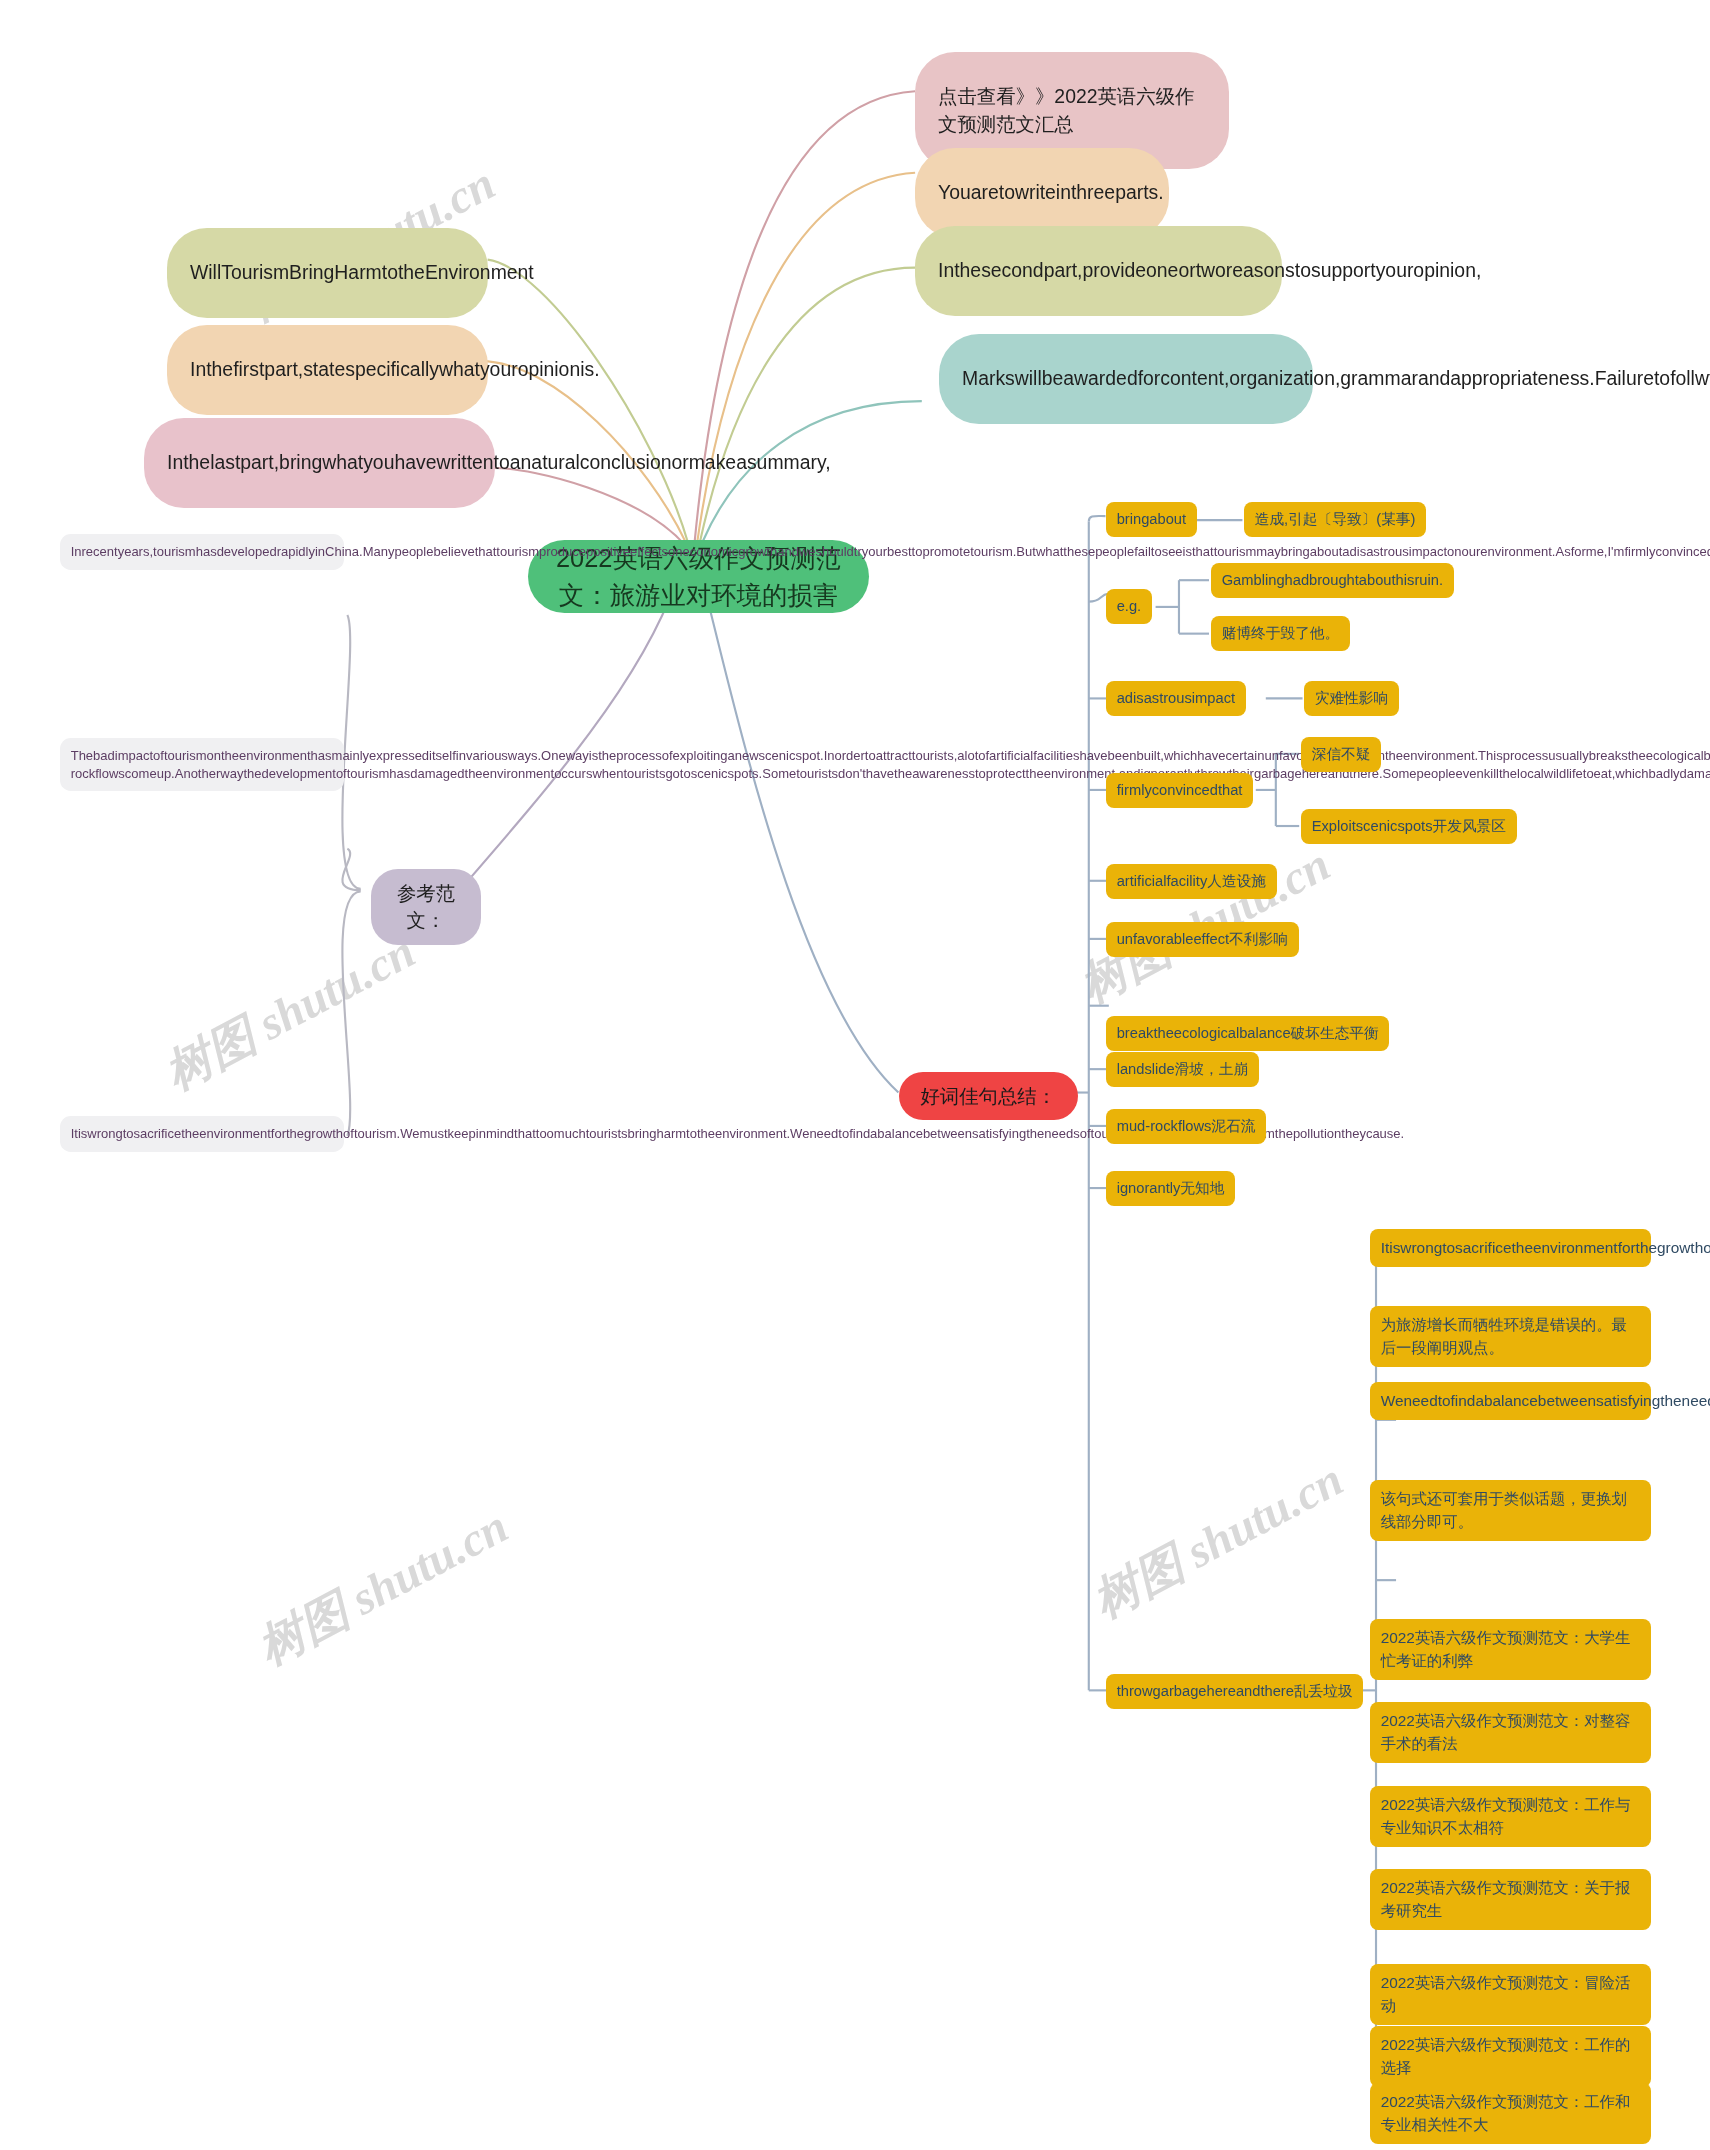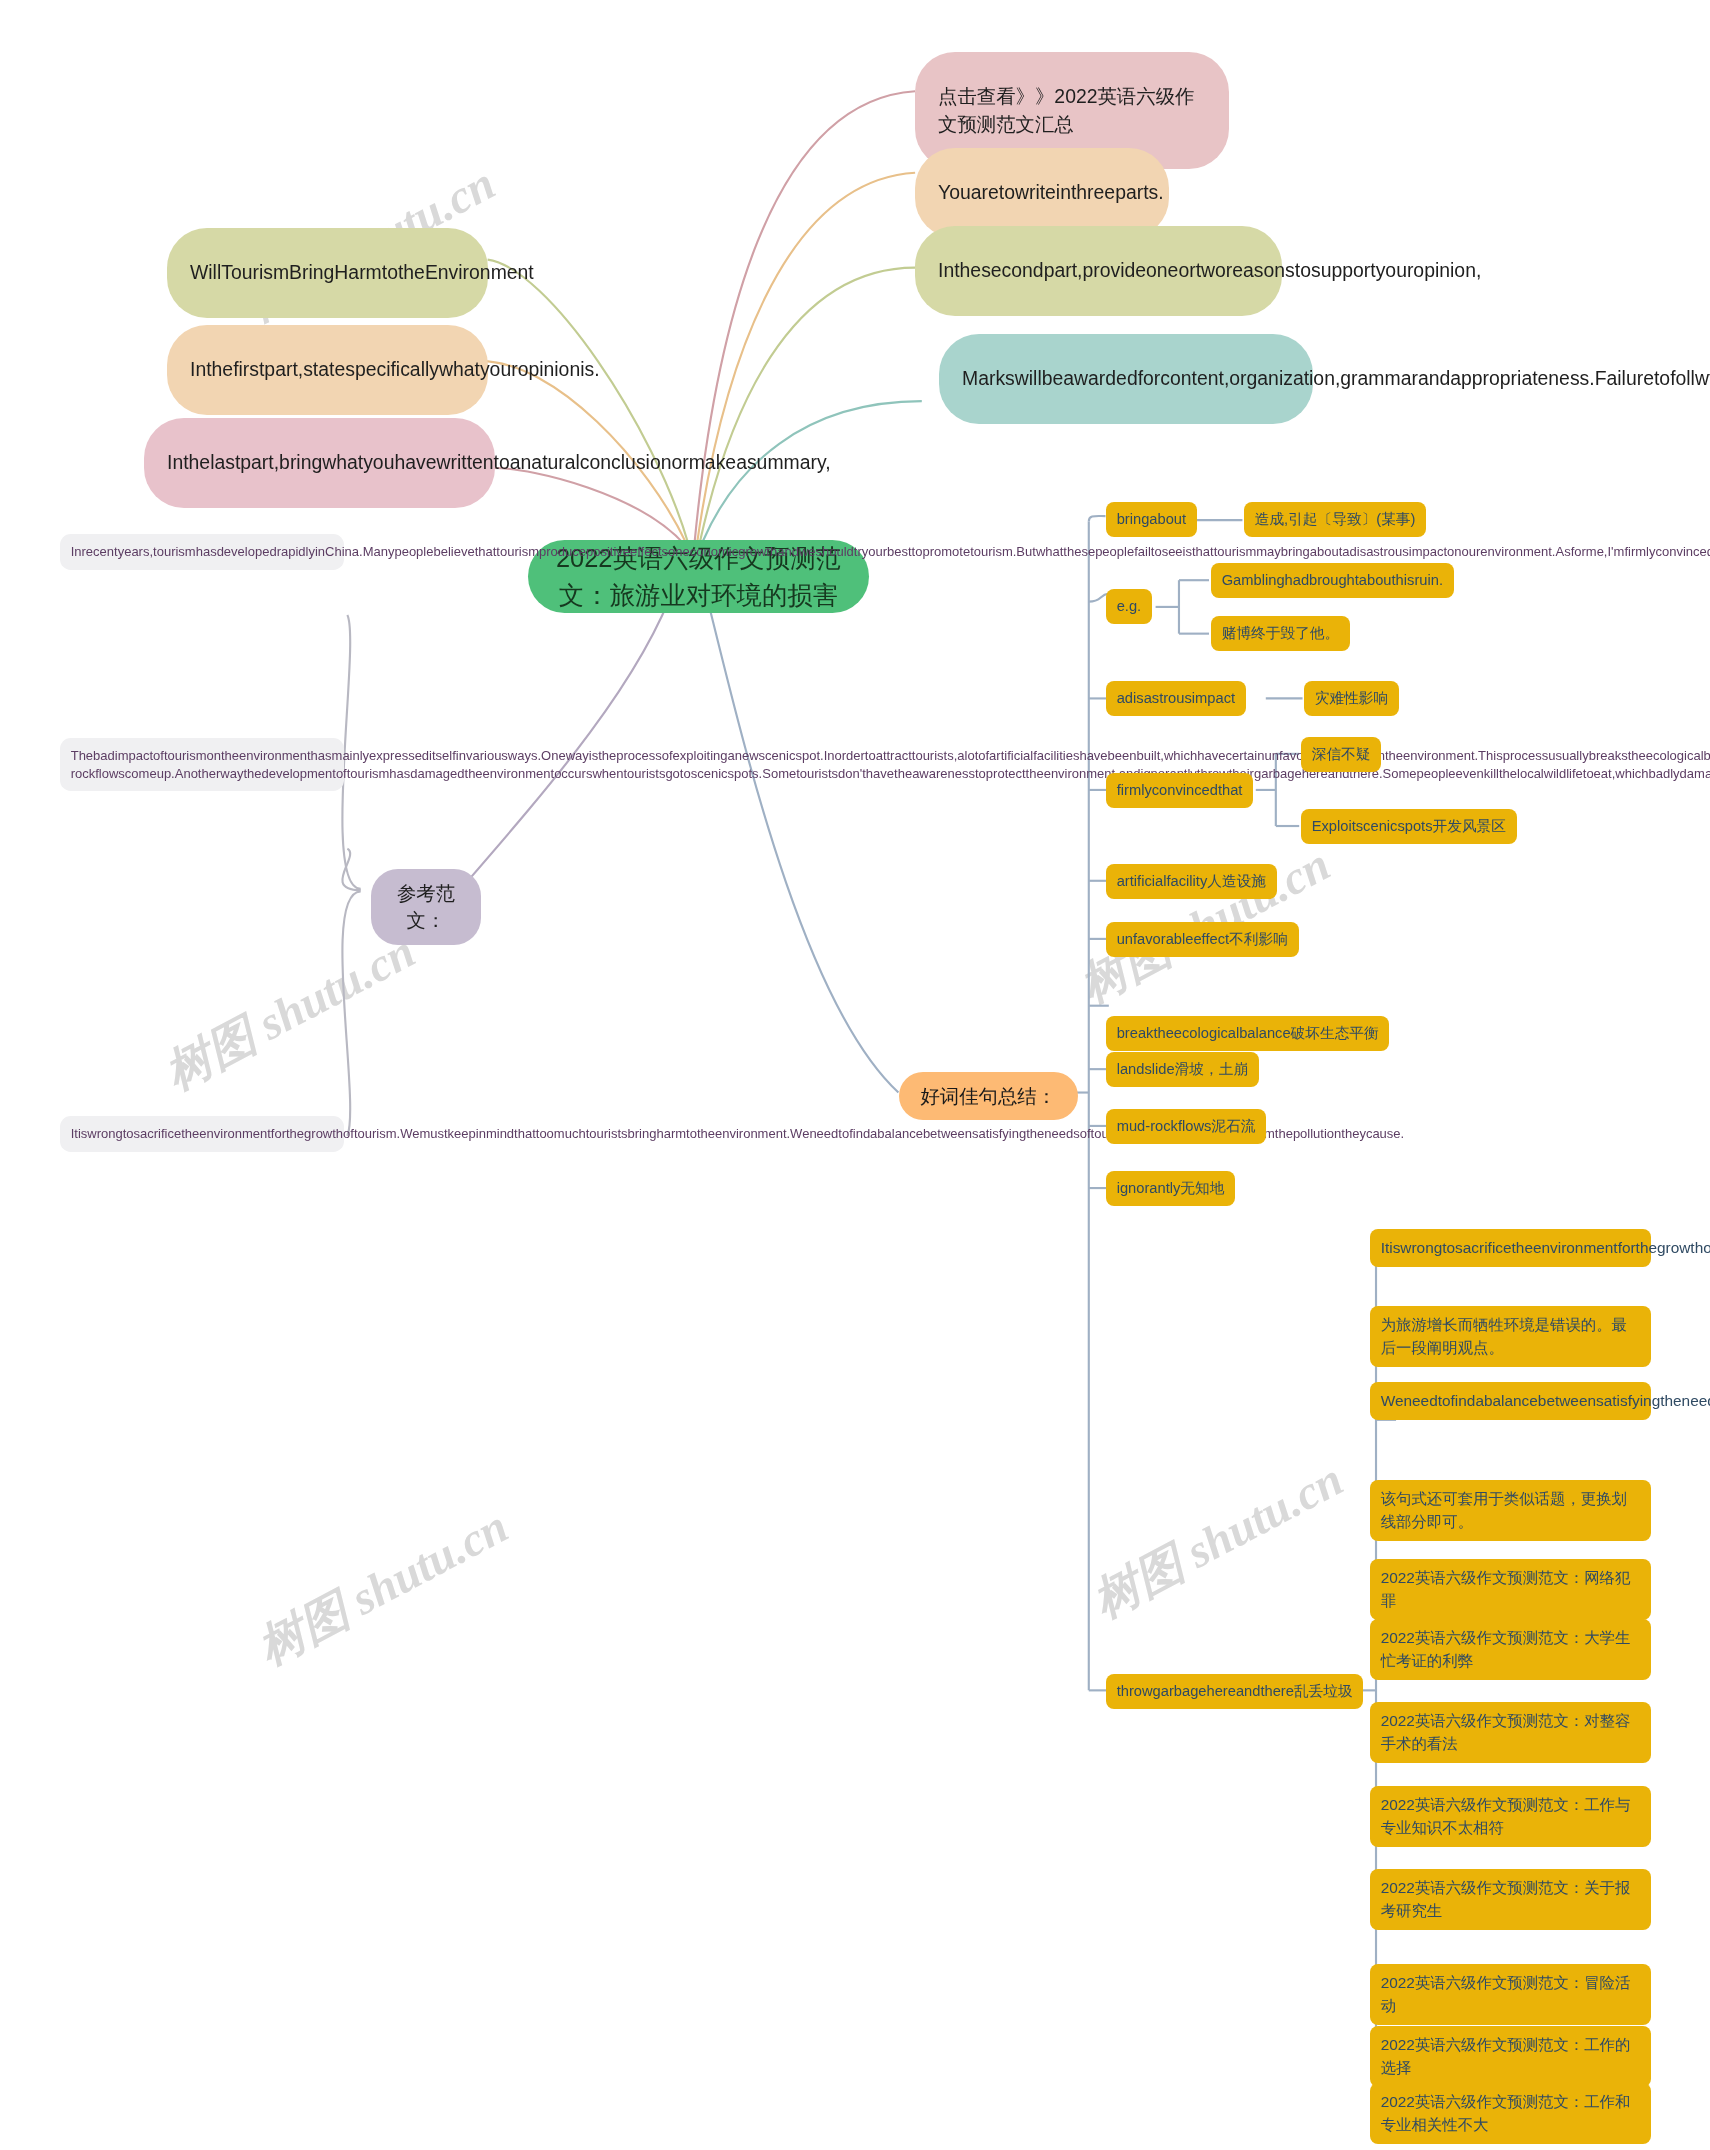--- a/index.html
+++ b/index.html
@@ -27,21 +27,21 @@
   .pill.lilac{background:#c6bcd0;border-radius:27px;padding:10.7px 23px;font-size:19.4px;}
 
   
   .para{background:#f0f0f2;border-radius:10.7px;color:#5c3d63;
         font-size:13px;line-height:1.33;padding:9.4px 10.7px;}
 
   
   .chip{background:#eab308;border-radius:8px;color:#2f4a63;
         font-size:14.7px;line-height:1.42;padding:7.3px 10.7px;}
   .chip.lg{font-size:15.4px;line-height:1.5;}
-  .chip-grey-label{background:#fdba74;border-radius:24px;color:#1a1a1a;
+  .chip-grey-label{background:#ef4444;border-radius:24px;color:#1a1a1a;
         font-size:19.4px;padding:10.7px 21.4px;}
 </style>
 </head>
 <body>
 
 <div id="canvas">
 
   <div class="wm" style="left:234px;top:281px;font-size:47px;">树图 shutu.cn</div>
   <div class="wm" style="left:955px;top:167px;font-size:47px;">树图 shutu.cn</div>
   <div class="wm" style="left:154px;top:1049px;font-size:47px;">树图 shutu.cn</div>
@@ -227,23 +227,20 @@
   </div>
   <div class="node chip lg" style="left:1370px;top:1306px;width:281px;">
     <span>为旅游增长而牺牲环境是错误的。最后一段阐明观点。</span>
   </div>
   <div class="node chip lg" style="left:1370px;top:1382px;width:281px;">
     <span>Weneedtofindabalancebetweensatisfyingtheneedsoftouristsandreducingtoaminimumthepollutiontheycause.</span>
   </div>
   <div class="node chip lg" style="left:1370px;top:1480px;width:281px;">
     <span>该句式还可套用于类似话题，更换划线部分即可。</span>
   </div>
-  <div class="node chip lg" style="left:1370px;top:1559px;width:281px;">
-    <span>2022英语六级作文预测范文：网络犯罪</span>
-  </div>
   <div class="node chip lg" style="left:1370px;top:1619px;width:281px;">
     <span>2022英语六级作文预测范文：大学生忙考证的利弊</span>
   </div>
   <div class="node chip lg" style="left:1370px;top:1702px;width:281px;">
     <span>2022英语六级作文预测范文：对整容手术的看法</span>
   </div>
   <div class="node chip lg" style="left:1370px;top:1786px;width:281px;">
     <span>2022英语六级作文预测范文：工作与专业知识不太相符</span>
   </div>
   <div class="node chip lg" style="left:1370px;top:1869px;width:281px;">

